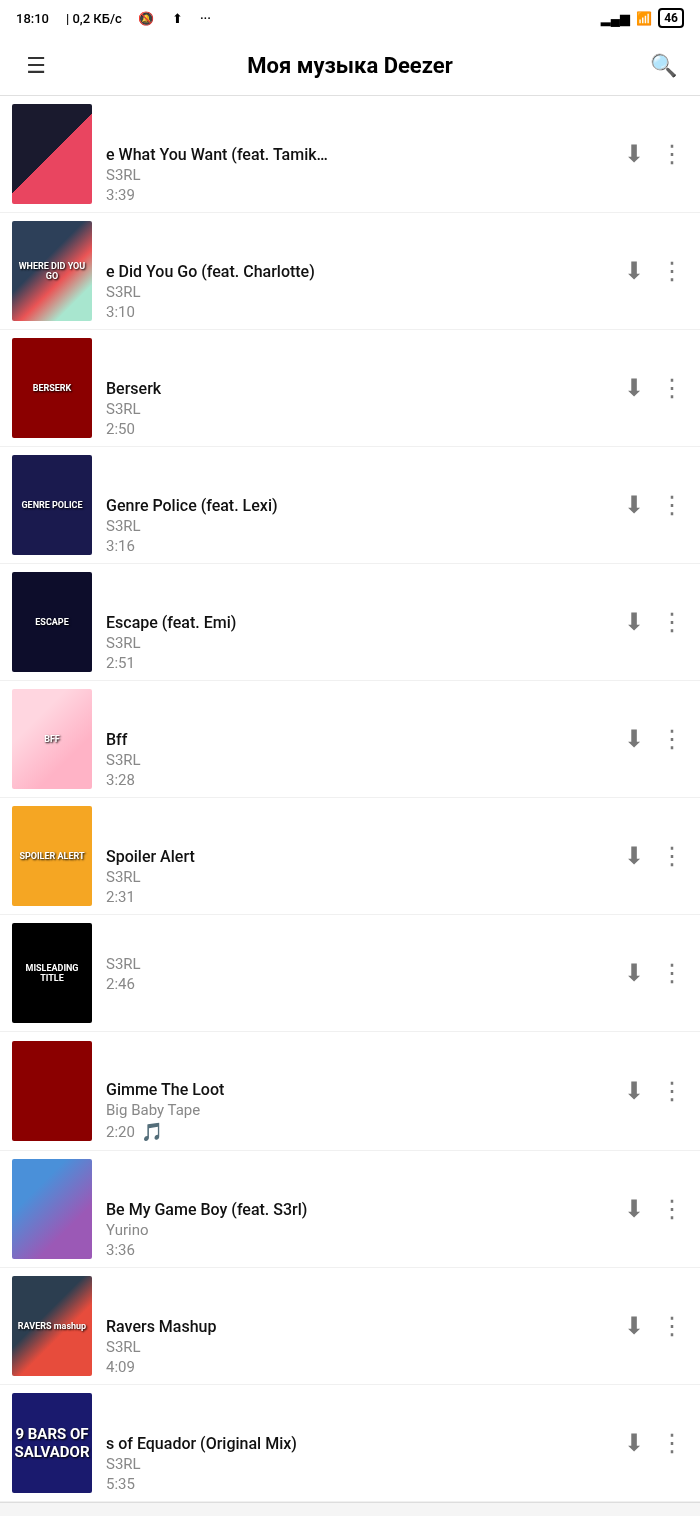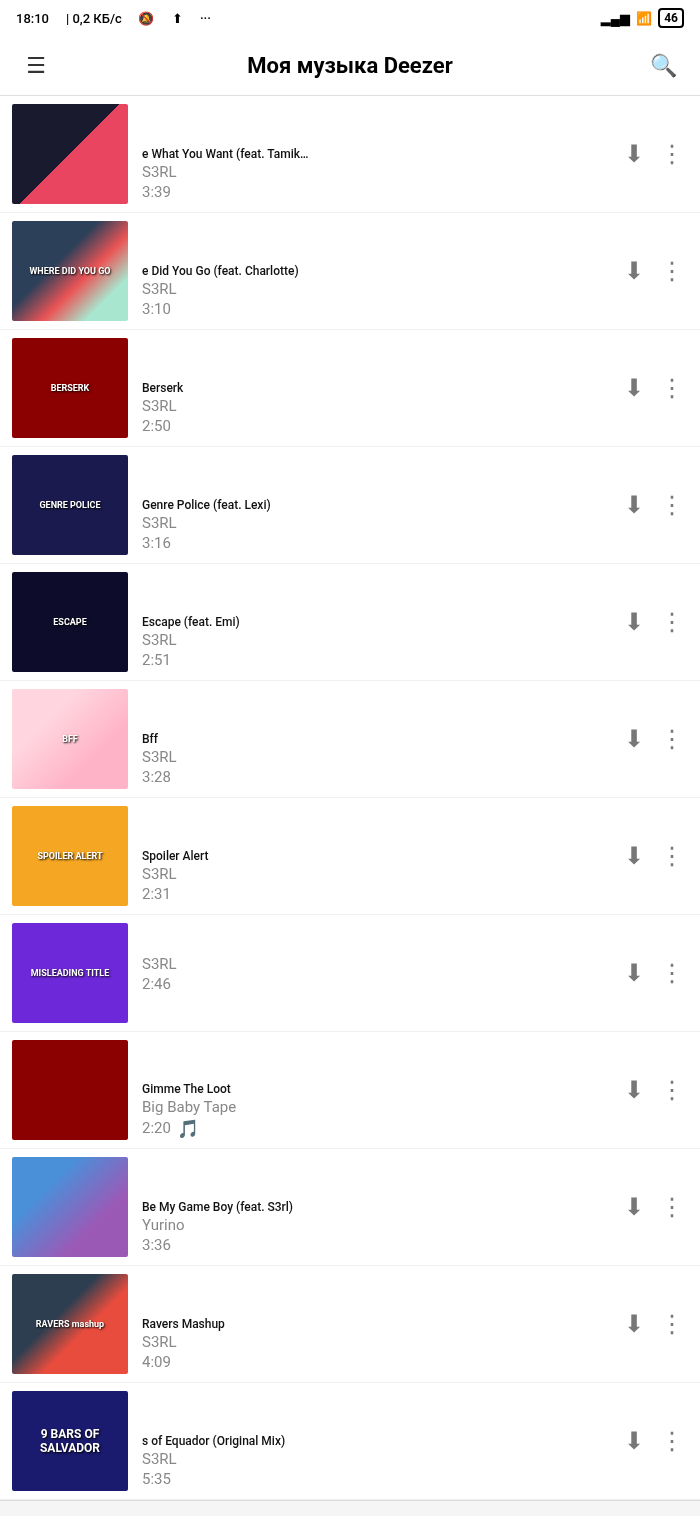--- a/index.html
+++ b/index.html
@@ -68,40 +68,40 @@
       overflow-y: auto;
     }
     .track-item {
       display: flex;
       align-items: center;
       padding: 8px 12px;
       border-bottom: 1px solid #f0f0f0;
       min-height: 106px;
     }
     .track-thumb {
-      width: 116px;
+      width: 80px;
       height: 100px;
       flex-shrink: 0;
       border-radius: 2px;
       overflow: hidden;
       margin-right: 14px;
       display: flex;
       align-items: center;
       justify-content: center;
       font-size: 10px;
       color: #fff;
       font-weight: bold;
       text-align: center;
     }
     .track-info {
       flex: 1;
       min-width: 0;
     }
     .track-title {
-      font-size: 12px;
+      font-size: 16px;
       font-weight: 500;
       color: #111;
       white-space: nowrap;
       overflow: hidden;
       text-overflow: ellipsis;
       margin-top: 40px;
     }
     .track-artist {
       font-size: 15px;
       color: #888;
@@ -145,21 +145,21 @@
     }
 
     
     .thumb-1 { background: linear-gradient(135deg, #1a1a2e 50%, #e94560 50%); }
     .thumb-2 { background: linear-gradient(135deg, #2d4059 40%, #ea5455 60%, #a8e6cf 80%); }
     .thumb-3 { background: #8b0000; }
     .thumb-4 { background: #1a1a4e; }
     .thumb-5 { background: #0d0d2b; }
     .thumb-6 { background: linear-gradient(135deg, #ffd6e0 30%, #ffb3c6 70%); }
     .thumb-7 { background: #f5a623; }
-    .thumb-8 { background: #6d28d9; }
+    .thumb-8 { background: #000000; }
     .thumb-9 { background: #8B0000; }
     .thumb-10 { background: linear-gradient(135deg, #4a90d9 30%, #9b59b6 70%); }
     .thumb-11 { background: linear-gradient(135deg, #2c3e50 40%, #e74c3c 60%); }
     .thumb-12 { background: #1a1a6e; }
 
     .playlist-icon { font-size: 18px; color: #888; }
   </style>
 </head>
 <body>
 
@@ -360,21 +360,21 @@
           4:09
         </div>
       </div>
       <div class="track-actions">
         <div class="download-btn">⬇</div>
         <div class="more-btn">⋮</div>
       </div>
     </div>
     <div class="track-item">
       <div class="track-thumb thumb-12">
-        <span style="font-size:12px;padding:4px;text-shadow:1px 1px 2px #000;">9 BARS OF SALVADOR</span>
+        <span style="font-size:15px;padding:4px;text-shadow:1px 1px 2px #000;">9 BARS OF SALVADOR</span>
       </div>
       <div class="track-info">
         <div class="track-title">s of Equador (Original Mix)</div>
         <div class="track-artist">S3RL</div>
         <div class="track-duration">
           5:35
         </div>
       </div>
       <div class="track-actions">
         <div class="download-btn">⬇</div>

